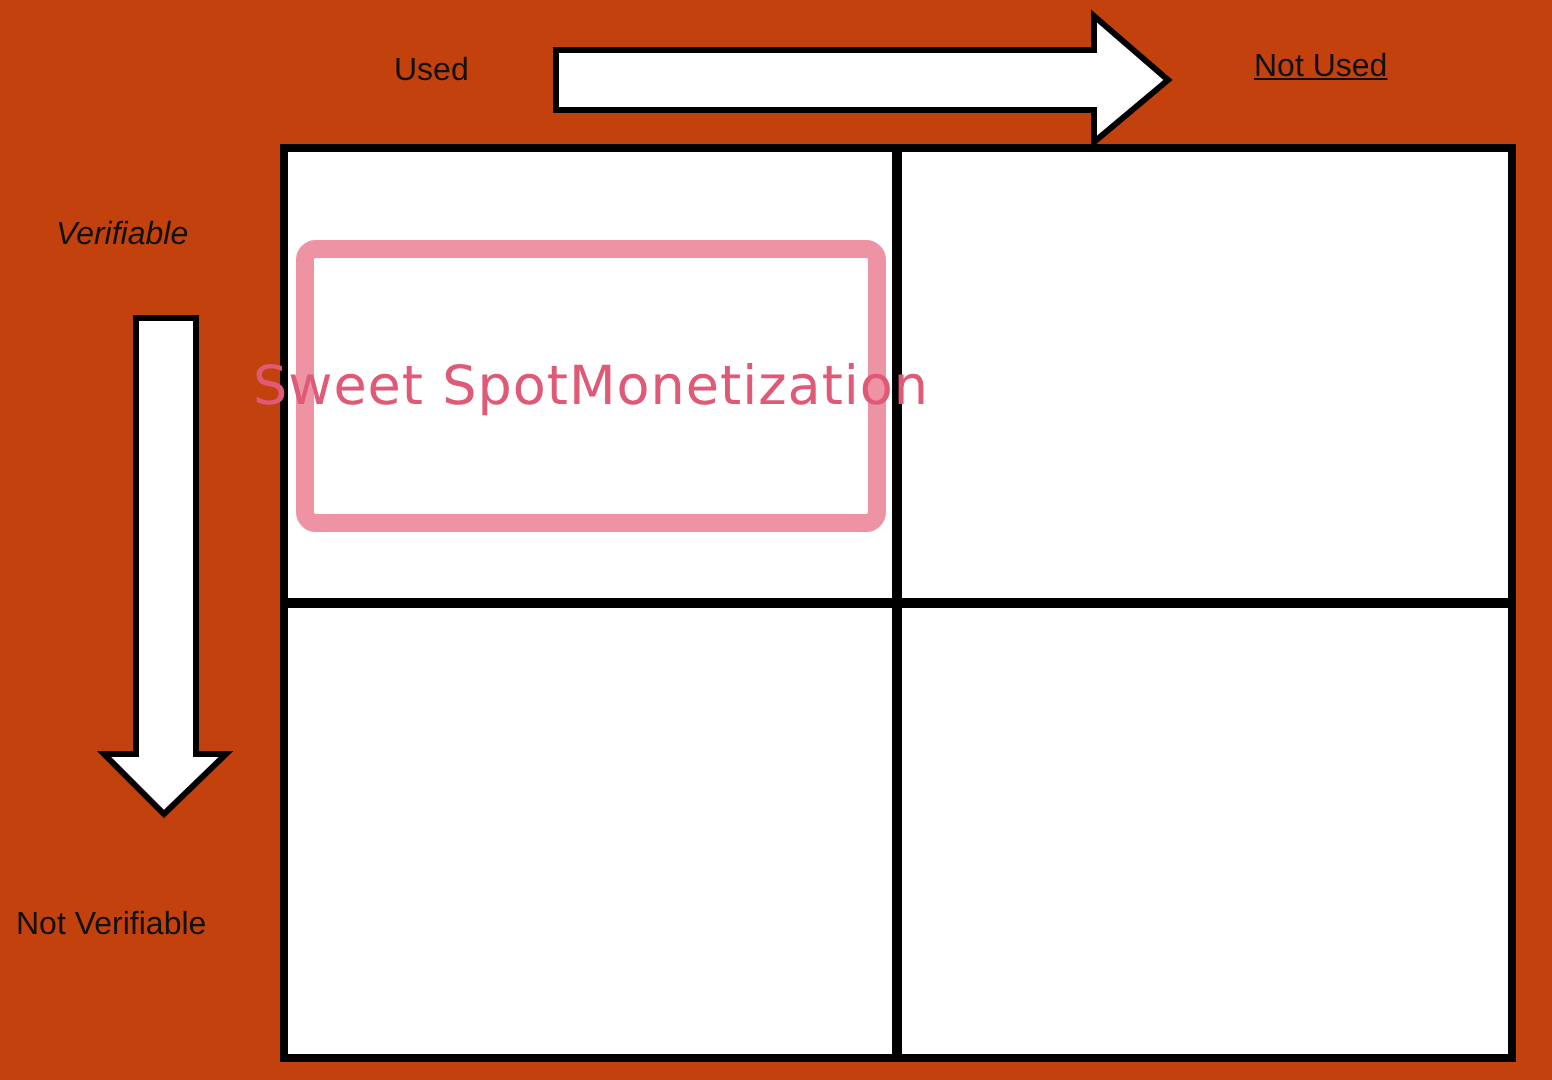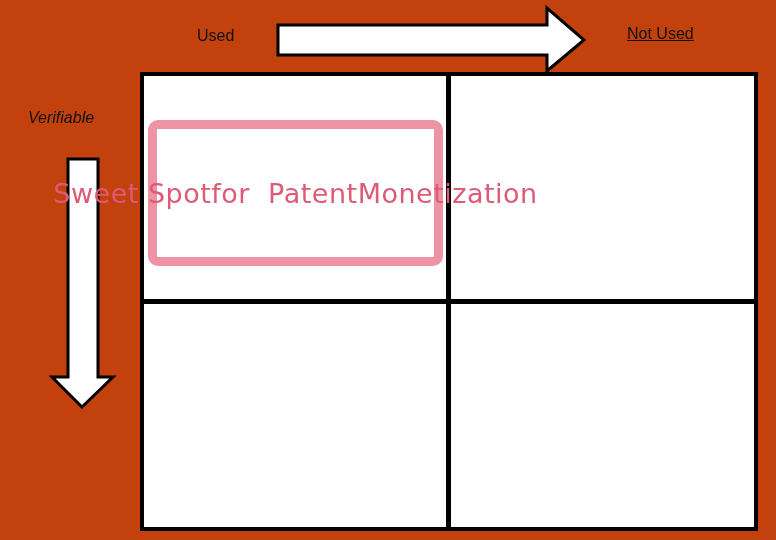--- a/index.html
+++ b/index.html
@@ -108,20 +108,20 @@
       <polygon points="278,25 547,25 547,8 584,40 547,71 547,55 278,55" fill="#ffffff" stroke="#000000" stroke-width="3" stroke-linejoin="miter"></polygon>
     </g>
     <g>
       <polygon points="68,159 98,159 98,377 113,377 82,407 52,377 68,377" fill="#ffffff" stroke="#000000" stroke-width="3" stroke-linejoin="miter"></polygon>
     </g>
   </svg>
 
   <div class="axis-label lbl-used">Used</div>
   <div class="axis-label lbl-not-used">Not Used</div>
   <div class="axis-label lbl-verifiable">Verifiable</div>
+  <div class="axis-label lbl-not-verifiable">Not Verifiable</div>
 
   <div class="sweet-spot">
     <div class="line">Sweet Spot</div>
-    <div class="line">for  Patent</div>
     <div class="line">Monetization</div>
   </div>
 
 </div>
 
 </body></html>

